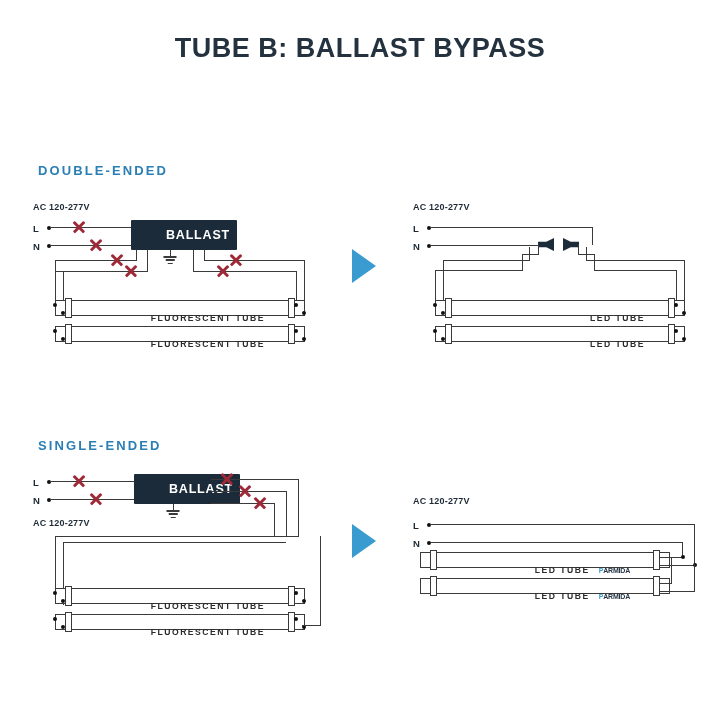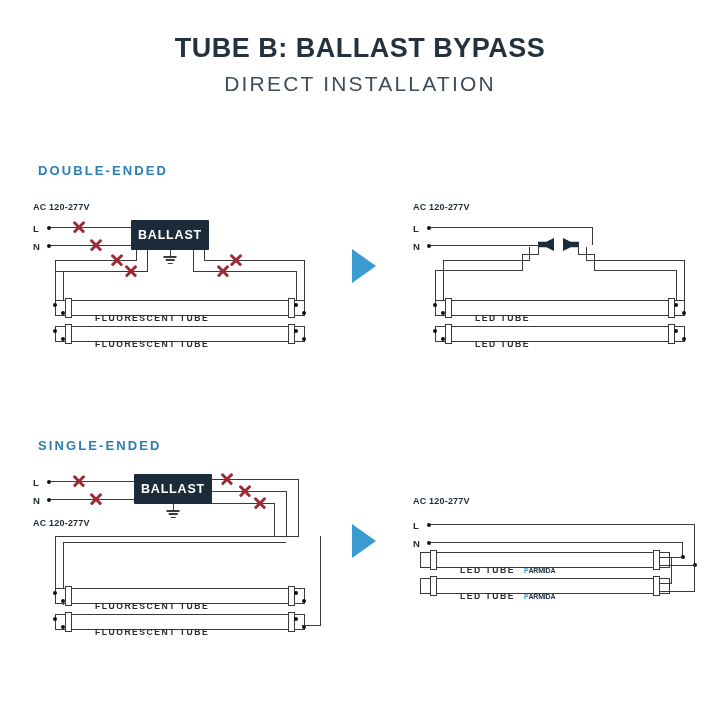--- a/index.html
+++ b/index.html
@@ -37,20 +37,21 @@
   .dot{position:absolute;width:4px;height:4px;border-radius:50%;background:#111;}
   .term-label{position:absolute;font-size:9.5px;font-weight:bold;color:#1d2a36;}
   .ac-label{position:absolute;font-size:9px;font-weight:bold;letter-spacing:.2px;color:#1d2a36;}
 
   
   .ballast{
     position:absolute;background:#1b2b3a;color:#fff;
     display:flex;align-items:center;justify-content:center;
     font-size:12.5px;font-weight:bold;letter-spacing:.8px;
     border-radius:1px;
+    padding-left:28px;
   }
   
   .gnd{position:absolute;}
   .gnd i{position:absolute;display:block;background:#3a3a3a;height:1.6px;left:50%;transform:translateX(-50%);}
   .gnd i:nth-child(1){width:13px;top:0;}
   .gnd i:nth-child(2){width:8.5px;top:3.4px;}
   .gnd i:nth-child(3){width:4.5px;top:6.8px;}
 
   
   .xmark{position:absolute;width:14px;height:14px;}
@@ -62,42 +63,41 @@
   .xmark:after{transform:translate(-50%,-50%) rotate(-45deg);}
 
   
   .tube{position:absolute;border:1.3px solid #3a3a3a;background:#fff;box-sizing:border-box;}
   .tube .cap{position:absolute;top:-3px;bottom:-3px;width:7px;border:1.3px solid #3a3a3a;background:#fff;box-sizing:border-box;}
   .tube .cap.l{left:9px;}
   .tube .cap.r{right:9px;}
   .tube .band{
     position:absolute;top:1px;bottom:1px;left:38px;right:38px;
     background:#e9e9e9;border-left:1.2px solid #4a4a4a;border-right:1.2px solid #4a4a4a;
-    display:flex;align-items:center;justify-content:flex-start;gap:9px;
+    display:flex;align-items:center;justify-content:flex-end;gap:9px;
     font-size:8.6px;font-weight:bold;letter-spacing:1.5px;color:#2b2b2b;margin-top:16px;
   }
   .logo{display:inline-flex;align-items:center;font-size:7px;font-weight:bold;letter-spacing:-.2px;}
   .logo .lp{color:#3a9bd0;}
   .logo .lr{color:#253544;}
 
   
   .nut{position:absolute;width:16px;height:13px;background:#1b2b3a;}
   .nut.left{clip-path:polygon(0 28%,52% 28%,100% 0,100% 100%,52% 72%,0 72%);}
   .nut.right{clip-path:polygon(100% 28%,48% 28%,0 0,0 100%,48% 72%,100% 72%);}
 
   
   .arrow{position:absolute;width:0;height:0;border-top:17px solid transparent;border-bottom:17px solid transparent;border-left:24px solid #3a9bd0;}
 </style>
 </head>
 <body>
 
 <div id="page">
 
   <div class="title">TUBE B: BALLAST BYPASS</div>
-  <div class="subtitle">DIRECT INSTALLATION</div>
 
   <div class="sec-label" style="left:38px;top:163px;">DOUBLE-ENDED</div>
 
   <div class="dg" style="left:30px;top:200px;width:300px;height:150px;">
 
     <div class="ac-label" style="left:3px;top:2px;">AC 120-277V</div>
     <div class="term-label" style="left:3px;top:23px;">L</div>
     <div class="term-label" style="left:3px;top:41px;">N</div>
     <div class="dot" style="left:17px;top:26px;"></div>
     <div class="dot" style="left:17px;top:44px;"></div>

